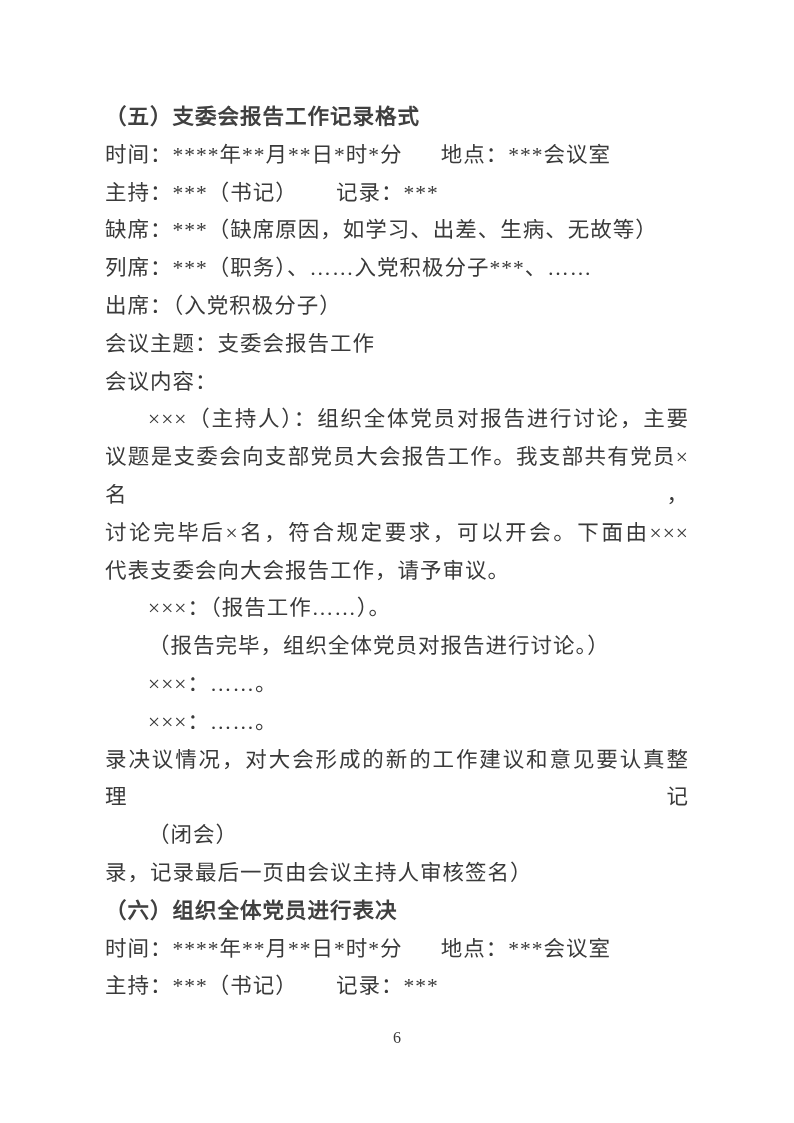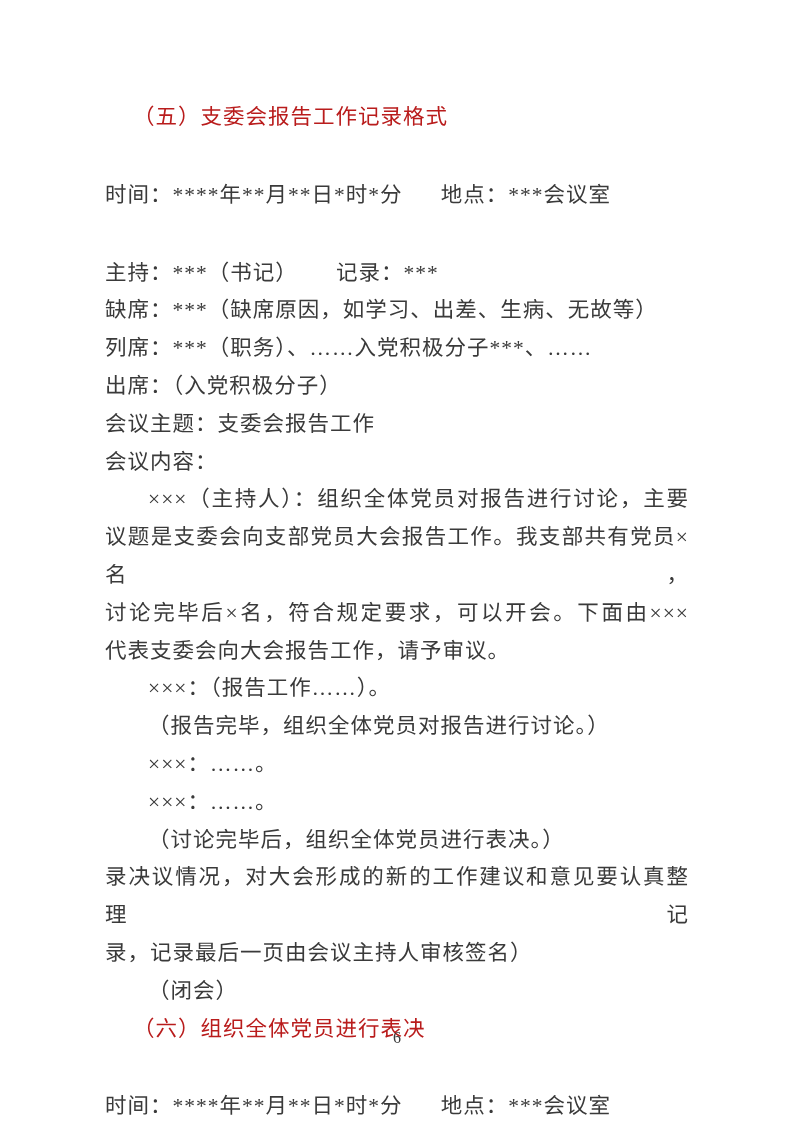--- a/index.html
+++ b/index.html
@@ -23,27 +23,26 @@
     width: 584px;
     font-size: 21.5px;
     line-height: 37.8px;
     letter-spacing: 1px;
     color: #3a3a3a;
   }
   .line {
     min-height: 37.8px;
     white-space: normal;
   }
-  .pre  { white-space: pre-wrap; margin-top: 40px; }
+  .pre  { white-space: pre-wrap; }
   .ind  { text-indent: 43px; }
   .just { text-align: justify; text-align-last: justify; }
   .heading {
-    font-weight: normal;
-    color: #b91c1c;
-    margin-left: 28px;
+    font-weight: bold;
+    color: #404040;
   }
   .footer {
     position: absolute;
     left: 0;
     right: 0;
     top: 1026px;
     text-align: center;
     font-size: 16px;
     line-height: 24px;
     color: #3a3a3a;
@@ -65,24 +64,23 @@
     <div class="line">会议主题：支委会报告工作</div>
     <div class="line">会议内容：</div>
     <div class="line ind just">×××（主持人）：组织全体党员对报告进行讨论，主要</div>
     <div class="line just">议题是支委会向支部党员大会报告工作。我支部共有党员×名，</div>
     <div class="line just">讨论完毕后×名，符合规定要求，可以开会。下面由×××</div>
     <div class="line">代表支委会向大会报告工作，请予审议。</div>
     <div class="line ind">×××：（报告工作……）。</div>
     <div class="line ind">（报告完毕，组织全体党员对报告进行讨论。）</div>
     <div class="line ind">×××：……。</div>
     <div class="line ind">×××：……。</div>
-    <div class="line ind">（讨论完毕后，组织全体党员进行表决。）</div>
     <div class="line just">录决议情况，对大会形成的新的工作建议和意见要认真整理记</div>
+    <div class="line ind">（闭会）</div>
     <div class="line">录，记录最后一页由会议主持人审核签名）</div>
-    <div class="line ind">（闭会）</div>
 
     <div class="line heading">（六）组织全体党员进行表决</div>
 
     <div class="line pre">时间：****年**月**日*时*分      地点：***会议室</div>
     <div class="line pre">主持：***（书记）      记录：***</div>
 
   </div>
 
   <div class="footer">6</div>
 </div>

